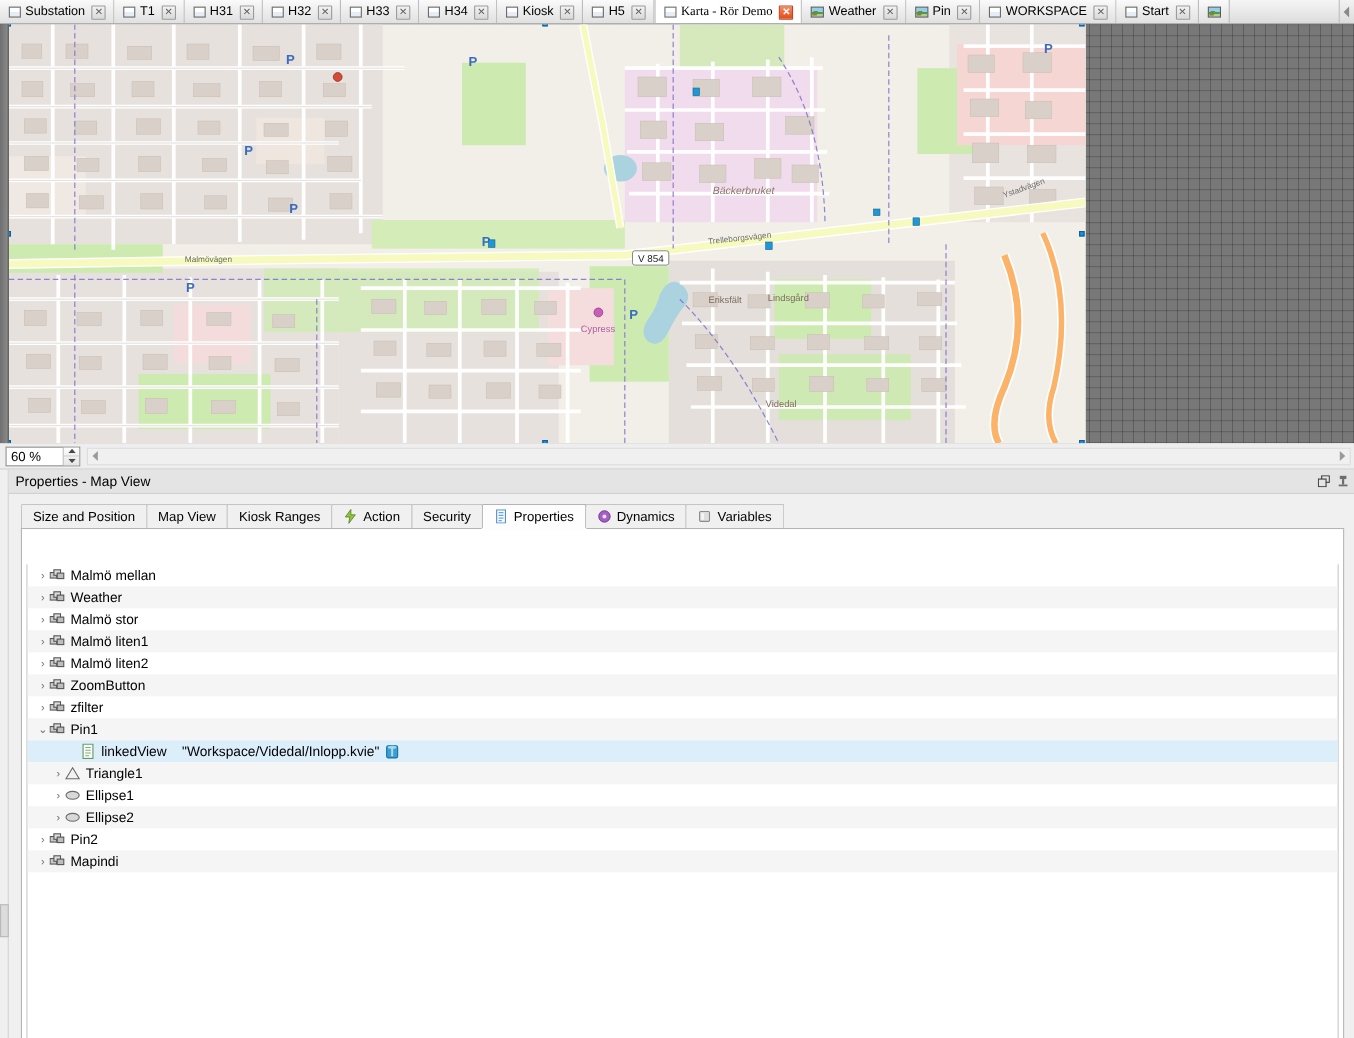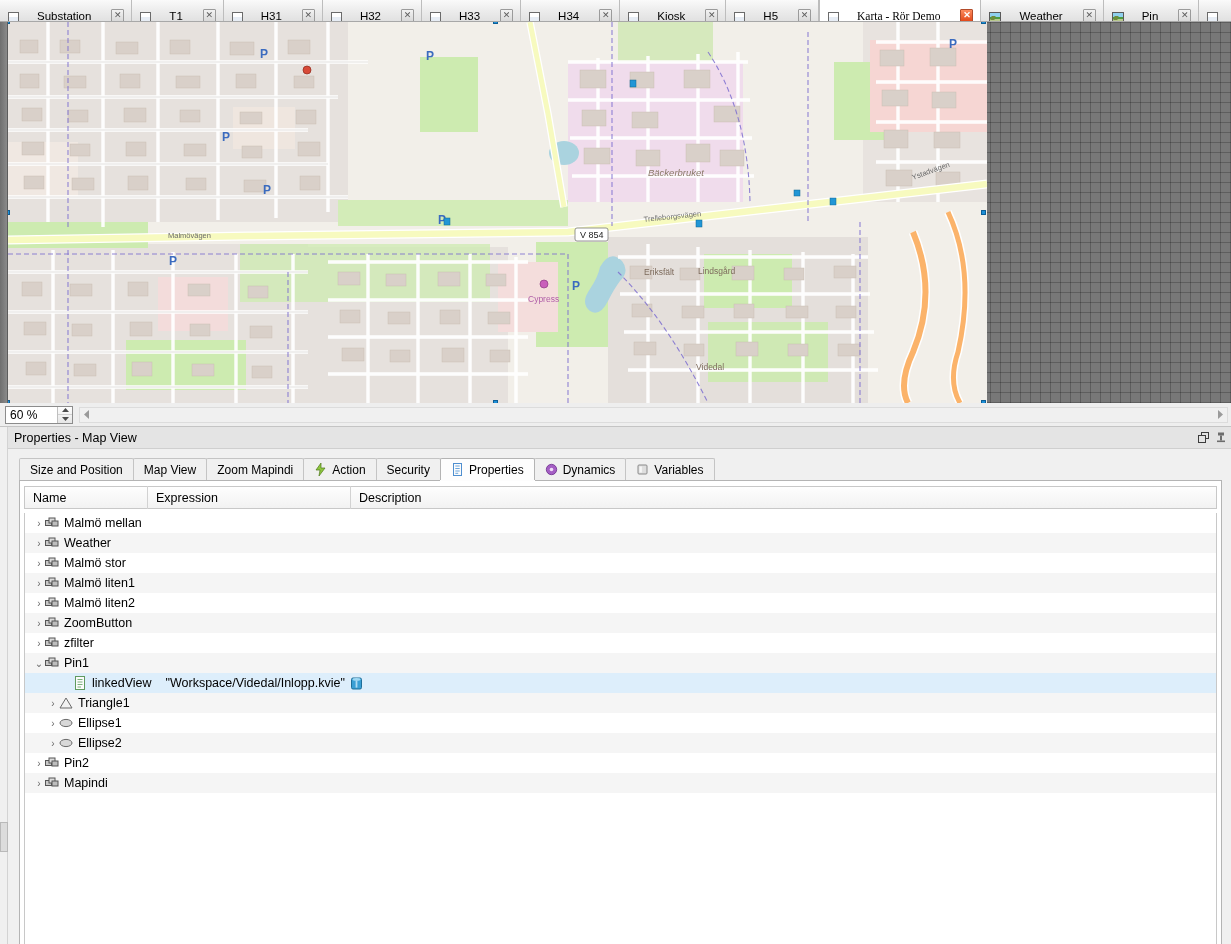--- a/index.html
+++ b/index.html
@@ -16,21 +16,21 @@
 
   
   .tabbar {
     position: absolute; left: 0; top: 0; width: 1231px; height: 22px;
     background: linear-gradient(to bottom, #f4f4f4 0%, #e8e8e8 55%, #dcdcdc 100%);
     border-bottom: 1px solid #a8a8a8;
     display: flex; align-items: stretch;
     overflow: hidden;
   }
   .tab {
-    display: flex; align-items: flex-end; gap: 18px;
+    display: flex; align-items: center; gap: 4px;
     padding: 0 7px 0 8px;
     height: 22px;
     border-right: 1px solid #bdbdbd;
     background: linear-gradient(to bottom, #fafafa 0%, #ececec 50%, #e0e0e0 100%);
     cursor: default; white-space: nowrap;
     font-size: 11.5px;
     position: relative;
   }
   .tab.active {
     background: #ffffff;
@@ -610,21 +610,21 @@
     </div>
 
     <div class="ptabs" id="ptabs-host">
         <div class="ptab">
           <span>Size and Position</span>
         </div>
         <div class="ptab">
           <span>Map View</span>
         </div>
         <div class="ptab">
-          <span>Zoom Mapindi</span>
+          <span>Kiosk Ranges</span>
         </div>
         <div class="ptab">
           <svg class="pico" viewBox="0 0 13 13">
             <path d="M7 0 L2 7 H6 L5 13 L11 5 H7 Z" fill="#8ec63f" stroke="#4f7a18" stroke-width=".7"></path>
           </svg>
           <span>Action</span>
         </div>
         <div class="ptab">
           <span>Security</span>
         </div>
@@ -649,25 +649,20 @@
           <svg class="pico" viewBox="0 0 13 13">
             <rect x="2" y="2" width="9" height="9" rx="1" fill="#dedede" stroke="#8a8a8a"></rect>
             <rect x="3.5" y="3.5" width="2.4" height="6" fill="#f6f6f6"></rect>
           </svg>
           <span>Variables</span>
         </div>
       </div>
 
     <div class="tablewrap">
 
-      <div class="thead">
-        <div class="th name">Name</div>
-        <div class="th expr">Expression</div>
-        <div class="th desc">Description</div>
-      </div>
 
       <div class="tableinner">
         <div class="rowlist" id="rows-host">
             <div class="trow" style="padding-left:8px">
               <span class="twist">›</span>
               <svg class="ticon" width="14" height="14" viewBox="0 0 14 14">
                 <rect x="0.5" y="4.5" width="6" height="5" fill="#c9c9c9" stroke="#555"></rect>
                 <rect x="4" y="2" width="6" height="5" fill="#dcdcdc" stroke="#555"></rect>
                 <rect x="7" y="5" width="6" height="5" fill="#bdbdbd" stroke="#555"></rect>
               </svg>

